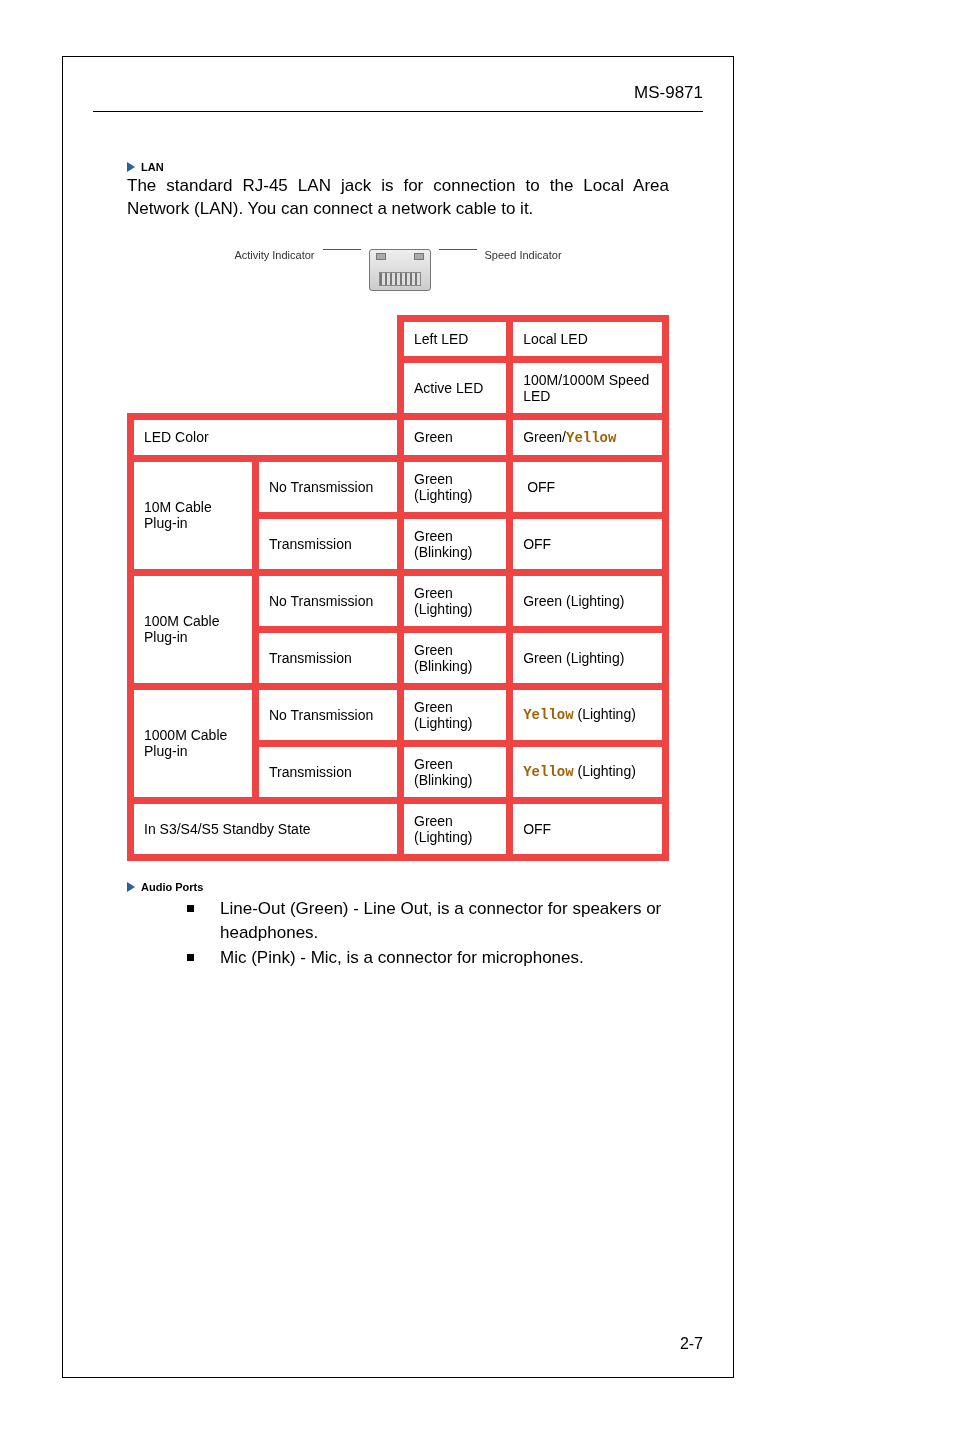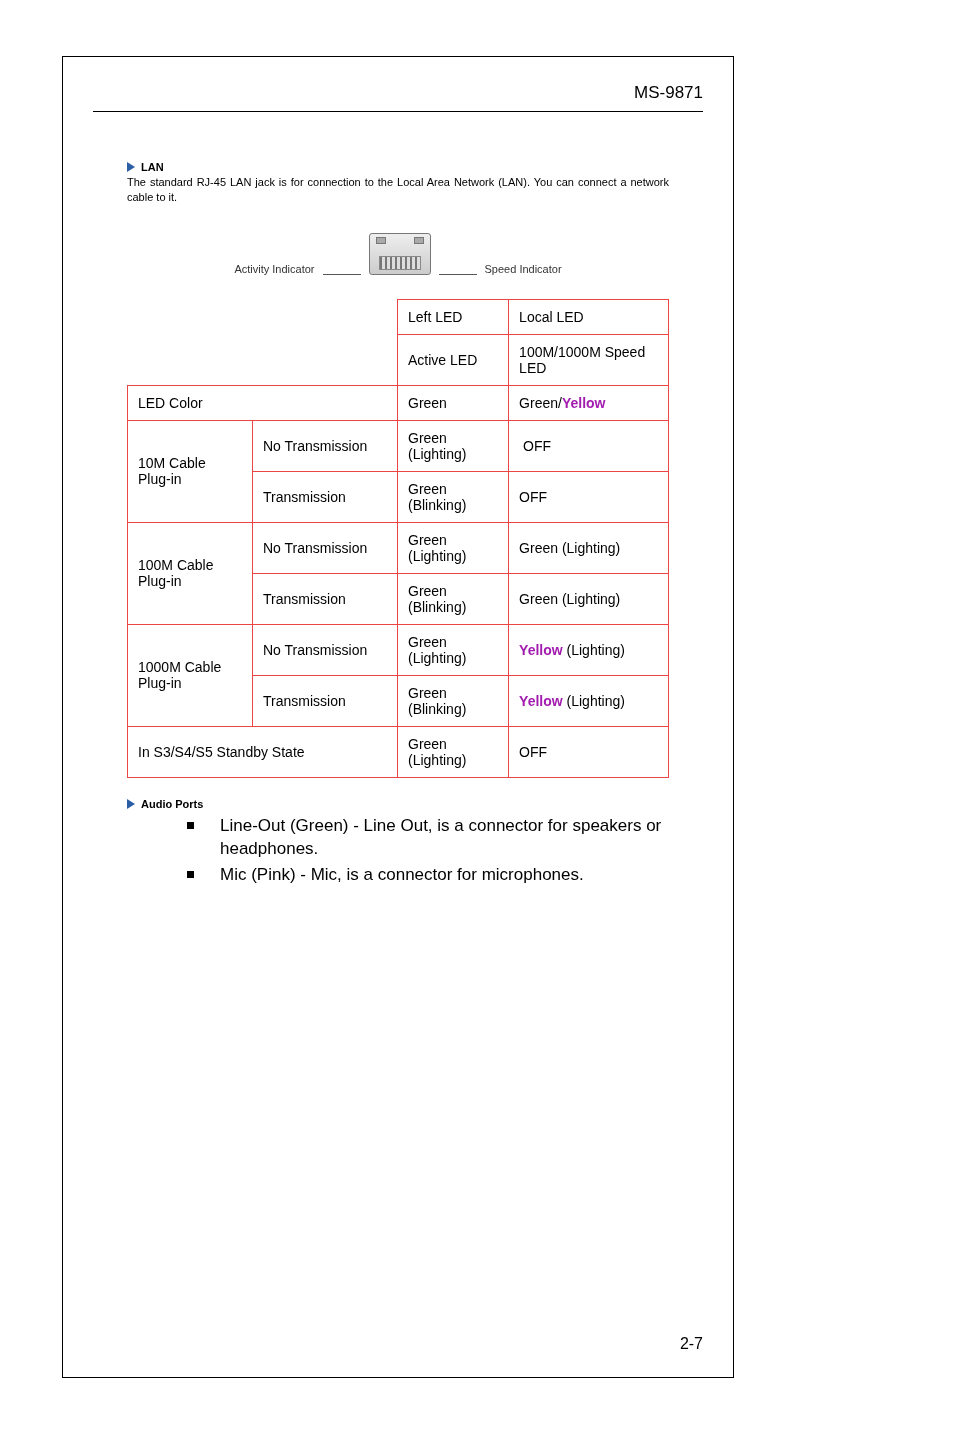--- a/index.html
+++ b/index.html
@@ -44,24 +44,24 @@
     gap: 6px;
     margin-bottom: 2px;
   }
   .tri {
     width: 0; height: 0;
     border-top: 5px solid transparent;
     border-bottom: 5px solid transparent;
     border-left: 8px solid #2a5fa5;
   }
   .section-title { font-weight: bold; font-size: 11px; }
-  .body-text { font-size: 11px; line-height: 1.35; text-align: justify; }
+  .body-text { font-size: 17px; line-height: 1.35; text-align: justify; }
 
   .indicator-row {
-    display: flex; align-items: flex-end; justify-content: center;
+    display: flex; align-items: flex-start; justify-content: center;
     gap: 8px; margin: 28px 0 24px;
   }
   .ind-label { font-size: 11px; color: #333; }
   .ind-line { width: 38px; border-top: 1px solid #555; }
   .rj45 {
     width: 62px; height: 42px;
     border: 1px solid #777; border-radius: 3px;
     background: linear-gradient(#eee,#ccc);
     position: relative;
   }
@@ -69,28 +69,28 @@
   .rj45 .led.l { left: 6px; }
   .rj45 .led.r { right: 6px; }
   .rj45 .pins { position: absolute; bottom: 4px; left: 9px; right: 9px; height: 14px; background: repeating-linear-gradient(90deg,#777 0 2px,#ddd 2px 5px); border: 1px solid #888; }
 
   table.led {
     width: 100%;
     border-collapse: collapse;
     font-size: 14px;
   }
   table.led td, table.led th {
-    border: 1px solid #ef4444;
+    border: 7px solid #ef4444;
     padding: 9px 10px;
     text-align: left;
     font-weight: normal;
   }
   .bold { font-weight: bold; }
   .green { color: #000000; font-weight: normal; }
-  .yellow { color: #a21caf; font-weight: bold; }
+  .yellow { color: #a16207; font-weight: bold; font-family: Liberation Mono, monospace; }
   .slash { color: #000; font-weight: normal; }
 
   .audio-sec { margin-top: 20px; }
   .bullets { margin-top: 4px; margin-left: 60px; }
   .bullet-row { display: flex; gap: 26px; font-size: 17px; line-height: 1.4; margin-bottom: 2px; }
   .sq { width: 7px; height: 7px; background: #000; margin-top: 8px; flex: 0 0 auto; }
   .bt { flex: 1; }
 
   .pagenum { position: absolute; bottom: 24px; right: 30px; font-size: 16px; }
 </style>

